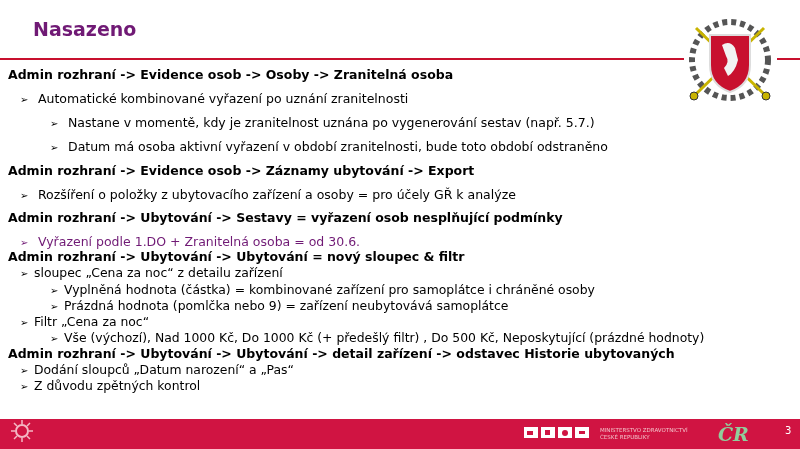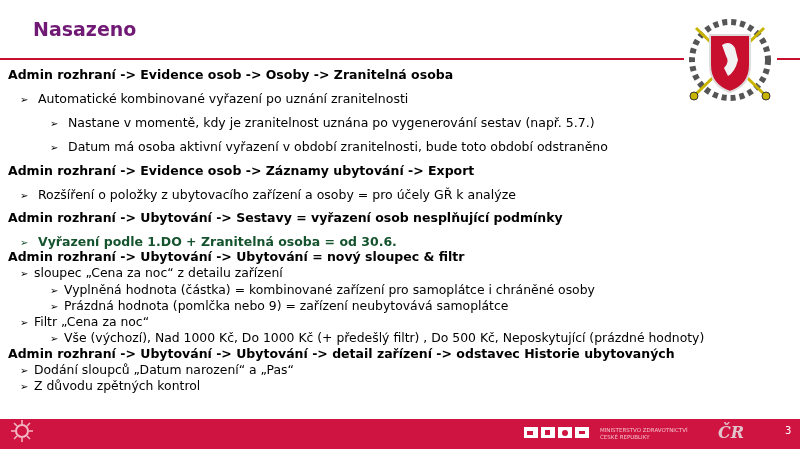--- a/index.html
+++ b/index.html
@@ -7,28 +7,28 @@
   .title { position:absolute; left:33px; top:18px; font-size:19px; font-weight:bold; color:#701a75; }
   .rule { position:absolute; top:58px; height:2px; background:#c8102e; }
   .rule.l { left:0; width:684px; }
   .rule.r { left:777px; width:23px; }
   .emblem { position:absolute; left:680px; top:10px; width:100px; height:100px; }
   .line { position:absolute; white-space:nowrap; }
   .h { left:8px; font-size:12.5px; font-weight:bold; }
   .b1 { font-size:12.5px; }
   .b2 { font-size:12.5px; }
   .bul { display:inline-block; width:14px; font-size:10px; }
-  .red { color:#14532d; font-weight:bold; }
+  .red { color:#701a75; font-weight:normal; }
   .small { font-size:12.4px; }
   .footer { position:absolute; left:0; top:419px; width:800px; height:30px; background:#d01442; }
   .footer .ftxt { position:absolute; left:33px; top:2px; color:#fff; font-size:10px; font-weight:bold; }
   .footer .vir { position:absolute; left:10px; top:0px; width:24px; height:24px; }
   .footer .mz { position:absolute; left:600px; top:8px; color:#f3c0c8; font-size:5.5px; line-height:7px; }
   .footer .logo { position:absolute; left:524px; top:6px; width:68px; height:14px; }
-  .footer .czr { position:absolute; left:718px; top:4px; color:#e5e5e5; font-size:16px; font-style:italic; font-weight:bold; font-family:"DejaVu Serif", serif; opacity:0.85; }
+  .footer .czr { position:absolute; left:718px; top:4px; color:#86efac; font-size:19px; font-style:italic; font-weight:bold; font-family:"DejaVu Serif", serif; opacity:0.85; }
   .footer .pg { position:absolute; left:785px; top:6px; color:#fff; font-size:10px; }
 </style>
 </head>
 <body>
 
 <div>
   <div class="title">Nasazeno</div>
   <div class="rule l"></div>
   <div class="rule r"></div>
 

